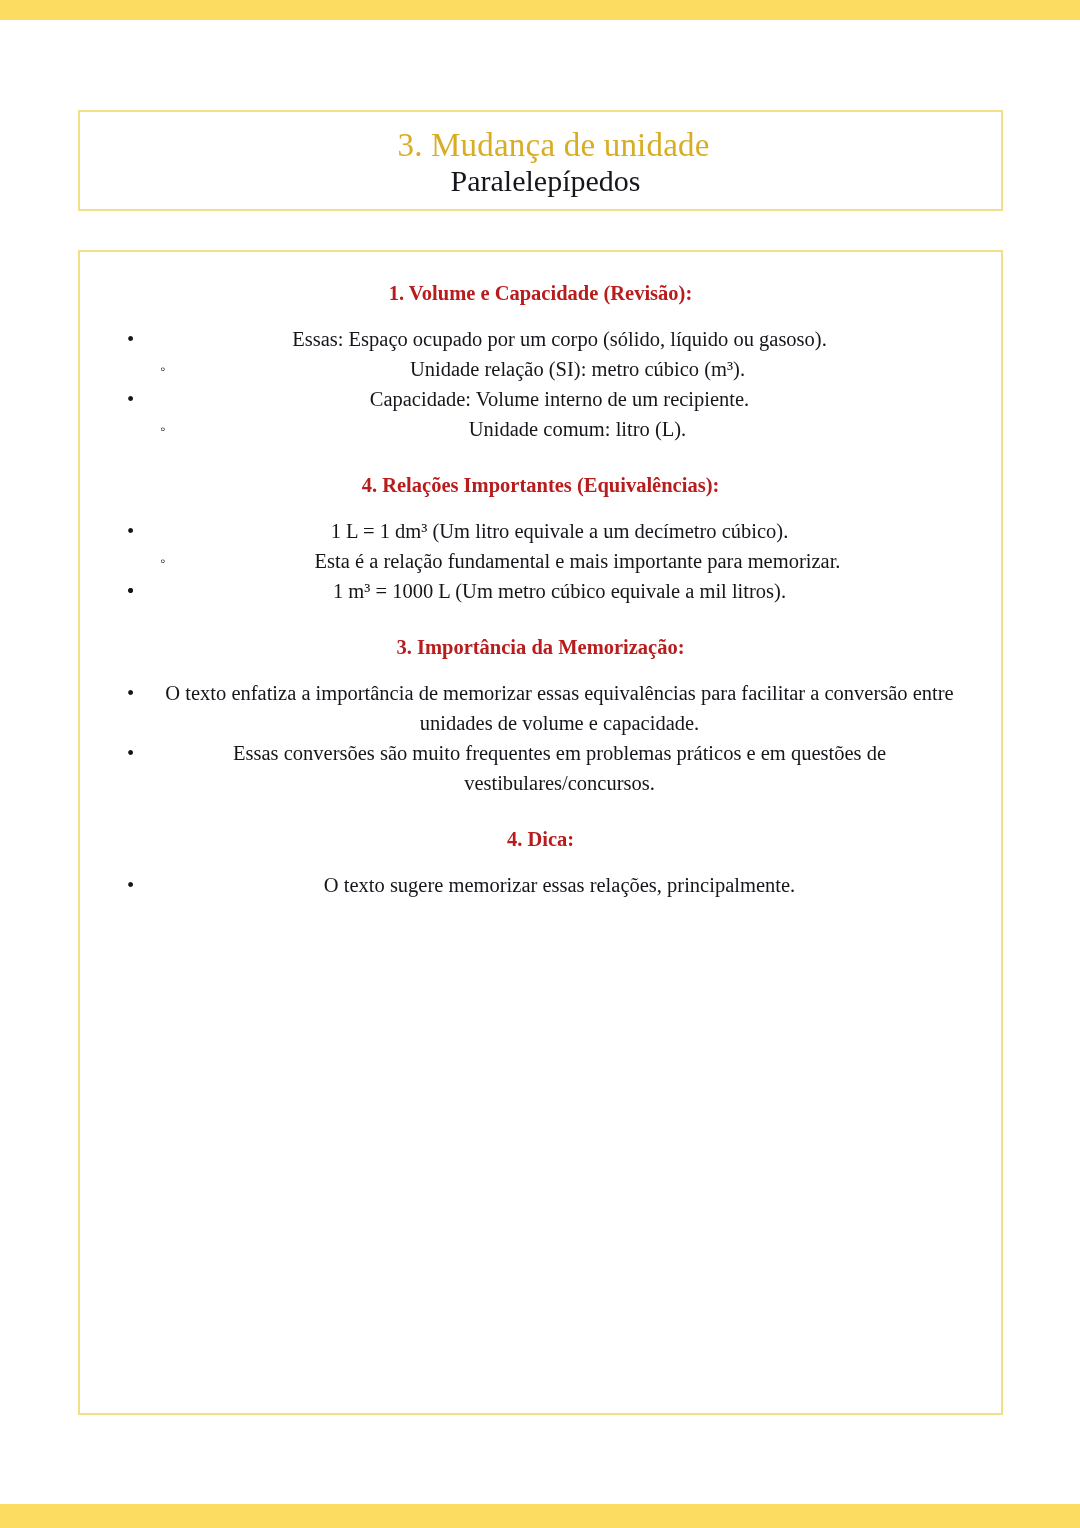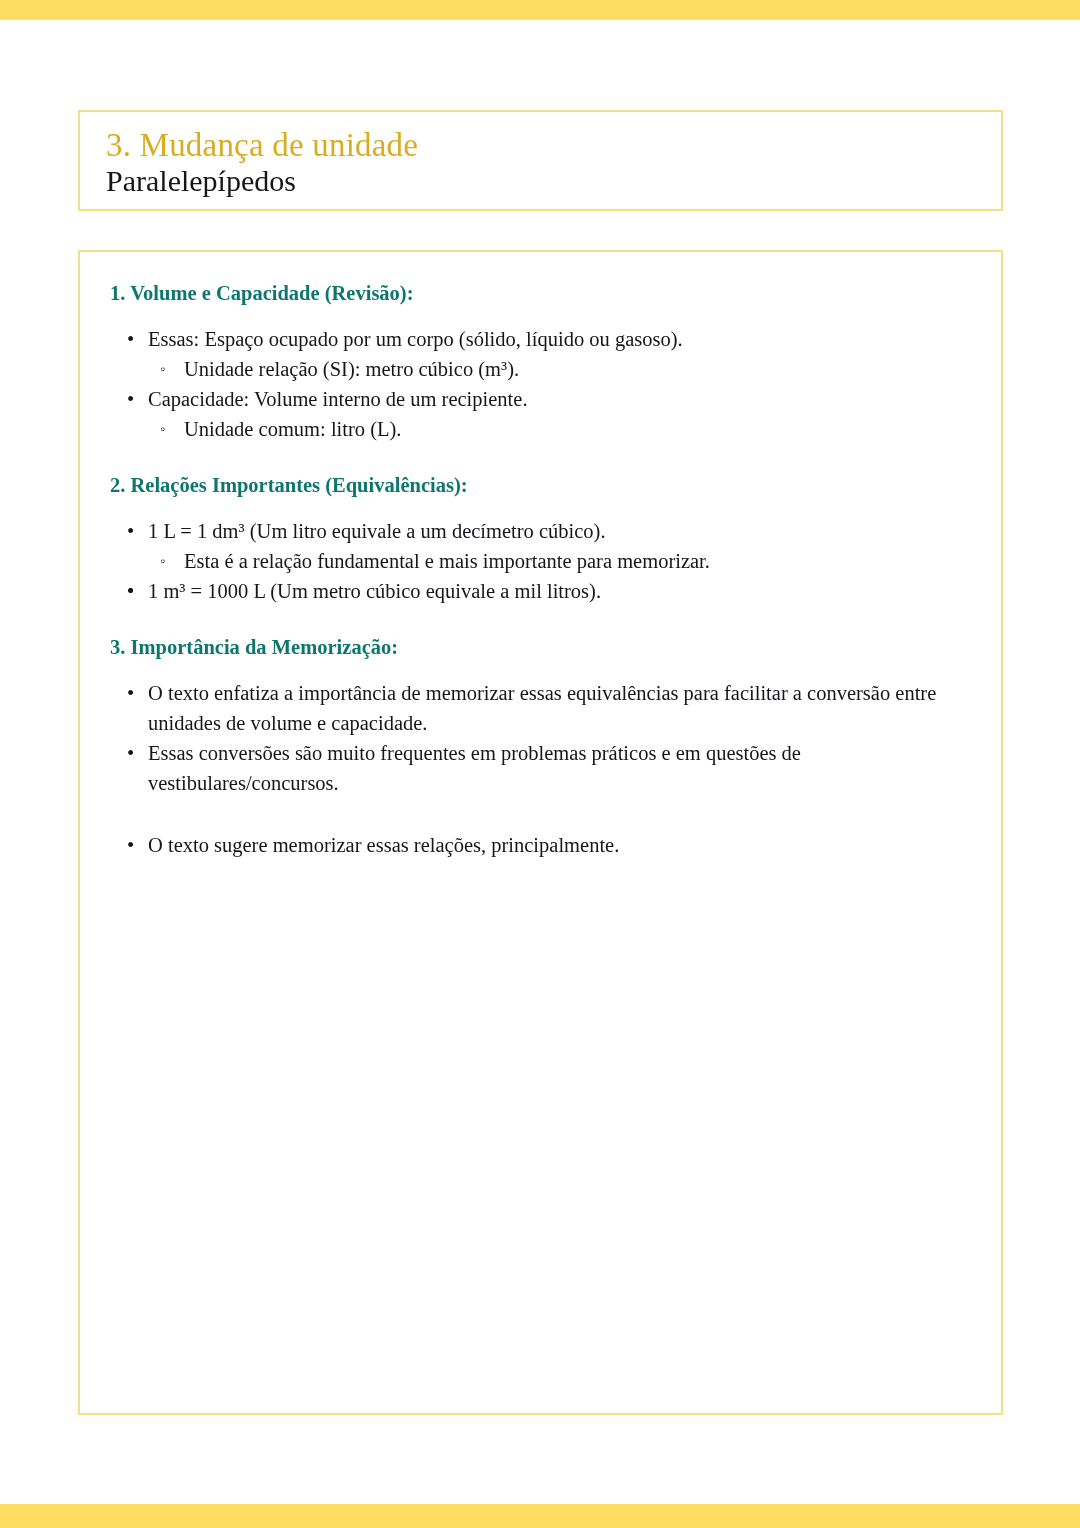--- a/index.html
+++ b/index.html
@@ -28,20 +28,21 @@
   .edge-bar.bottom {
     bottom: 0;
     height: 24px;
   }
 
   .page-inner {
     position: absolute;
     left: 78px;
     top: 110px;
     width: 925px;
+    text-align: center;
   }
 
   
   .header-card {
     border: 2px solid #f2e089;
     box-sizing: border-box;
     width: 925px;
     height: 101px;
     padding: 14px 0 0 26px;
     background: #ffffff;
@@ -74,21 +75,21 @@
     padding: 28px 30px 0 30px;
     background: #ffffff;
   }
 
   .section { margin: 0; }
 
   .section-heading {
     font-size: 20.5px;
     line-height: 26px;
     font-weight: bold;
-    color: #0f766e;
+    color: #b91c1c;
     margin: 0 0 0 0;
     padding-top: 14px;
   }
   .section:first-child .section-heading { padding-top: 0; }
 
   ul.lvl1 {
     list-style: none;
     margin: 18px 0 0 0;
     padding: 0;
   }
@@ -172,21 +173,21 @@
               <span class="bullet-text">Unidade comum: litro (L).</span>
             </li>
           </ul>
         </li>
       </ul>
     </div>
 
     <div class="sec-gap"></div>
 
     <div class="section">
-      <div class="section-heading">2. Relações Importantes (Equivalências):</div>
+      <div class="section-heading">4. Relações Importantes (Equivalências):</div>
       <ul class="lvl1">
         <li class="bullet">
           <span class="marker">•</span>
           <span class="bullet-text">1 L = 1 dm³ (Um litro equivale a um decímetro cúbico).</span>
           <ul class="lvl2">
             <li class="subbullet">
               <span class="marker">◦</span>
               <span class="bullet-text">Esta é a relação fundamental e mais importante para memorizar.</span>
             </li>
           </ul>
@@ -213,20 +214,21 @@
         <li class="bullet">
           <span class="marker">•</span>
           <span class="bullet-text">Essas conversões são muito frequentes em problemas práticos e em questões de vestibulares/concursos.</span>
         </li>
       </ul>
     </div>
 
     <div class="sec-gap"></div>
 
     <div class="section">
+      <div class="section-heading">4. Dica:</div>
       <ul class="lvl1">
         <li class="bullet">
           <span class="marker">•</span>
           <span class="bullet-text">O texto sugere memorizar essas relações, principalmente.</span>
         </li>
       </ul>
     </div>
 
   </div>
 </div>

